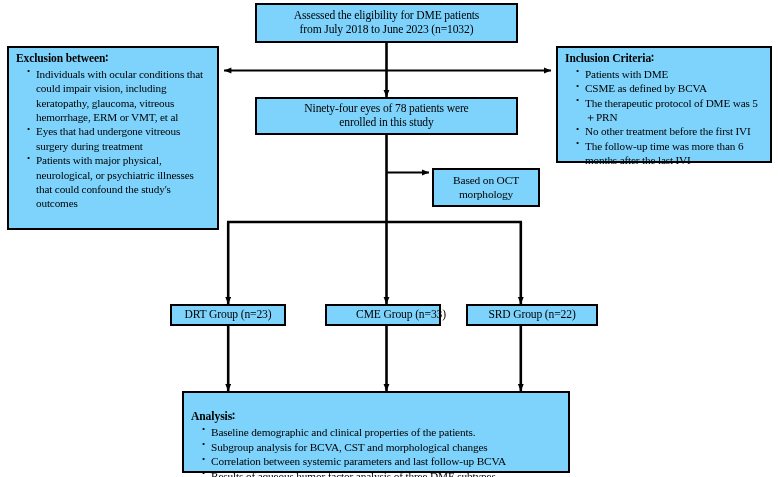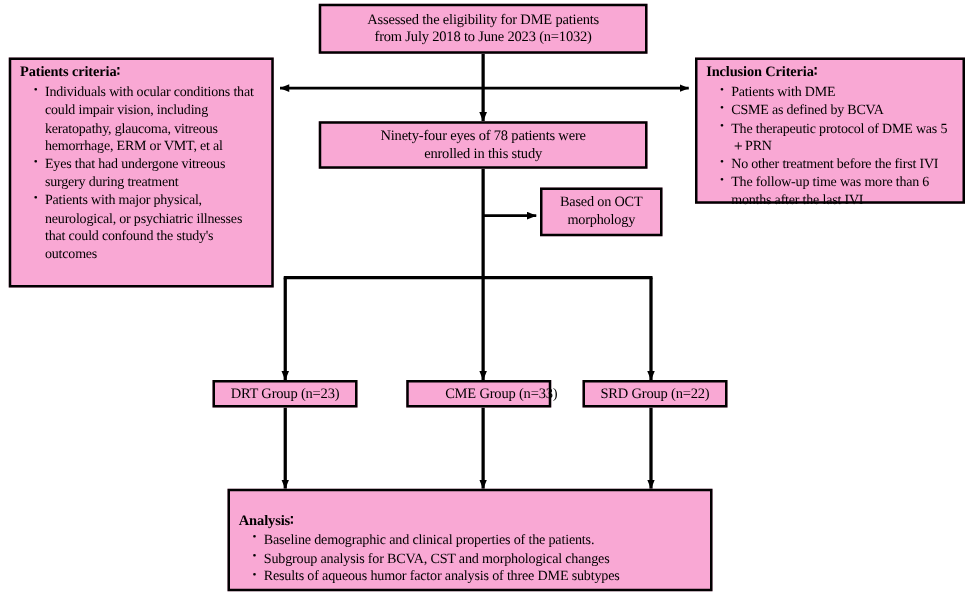--- a/index.html
+++ b/index.html
@@ -16,21 +16,21 @@
     overflow: hidden;
   }
   #canvas {
     position: absolute;
     left: 0; top: 0;
     width: 778px; height: 477px;
   }
   .box {
     position: absolute;
     border: 2px solid #000;
-    background: #f9a8d4;
+    background: #7dd3fc;
     z-index: 5;
   }
   .box-center {
     display: flex;
     align-items: center;
     justify-content: center;
     text-align: center;
     line-height: 1.18;
   }
   .box-list {
@@ -80,34 +80,34 @@
   }
   #box-inclusion ul.crit > li { font-size: 11.2px; line-height: 1.285; }
   
   #box-enrolled {
     left: 255px; top: 97px; width: 263px; height: 38px;
     font-size: 11.6px;
     letter-spacing: -0.15px;
   }
   
   #box-oct {
-    left: 432px; top: 150px; width: 98px; height: 39px;
+    left: 432px; top: 168px; width: 108px; height: 39px;
     font-size: 11.4px;
     letter-spacing: -0.15px;
   }
   
   .grp {
     height: 22px;
     font-size: 11.6px;
     letter-spacing: -0.15px;
     white-space: nowrap;
   }
   #box-drt { left: 170px; top: 304px; width: 116px; }
   #box-cme { left: 325px; top: 304px; width: 116px; padding-left: 36px; }
-  #box-srd { left: 466px; top: 304px; width: 116px; text-align: center; }
+  #box-srd { left: 466px; top: 304px; width: 132px; text-align: center; }
   
   #box-analysis {
     left: 182px; top: 391px; width: 388px; height: 82px;
     padding: 17px 5px 3px 7px;
   }
   #box-analysis .ttl { font-size: 11.6px; margin-bottom: 1px; }
   #box-analysis ul.crit > li { font-size: 11.3px; line-height: 1.3; }
 </style>
 </head>
 <body>
@@ -152,21 +152,21 @@
 </svg>
 
 <div class="box box-center" id="box-assessed">
   <div>
     <span>Assessed the eligibility for DME patients</span><br>
     <span>from July 2018 to June 2023 (n=1032)</span>
   </div>
 </div>
 
 <div class="box box-list" id="box-exclusion">
-  <div class="ttl">Patients criteria∶</div>
+  <div class="ttl">Exclusion between∶</div>
   <ul class="crit">
     <li>Individuals with ocular conditions that could impair vision, including keratopathy, glaucoma, vitreous hemorrhage, ERM or VMT, et al</li>
     <li>Eyes that had undergone vitreous surgery during treatment</li>
     <li>Patients with major physical, neurological, or psychiatric illnesses that could confound the study's outcomes</li>
   </ul>
 </div>
 
 <div class="box box-list" id="box-inclusion">
   <div class="ttl">Inclusion Criteria∶</div>
   <ul class="crit">
@@ -196,15 +196,16 @@
 
 <div class="box box-center grp" id="box-cme">CME Group (n=33)</div>
 
 <div class="box box-center grp" id="box-srd">SRD Group (n=22)</div>
 
 <div class="box box-list" id="box-analysis">
   <div class="ttl">Analysis∶</div>
   <ul class="crit">
     <li>Baseline demographic and clinical properties of the patients.</li>
     <li>Subgroup analysis for BCVA, CST and morphological changes</li>
+    <li>Correlation between systemic parameters and last follow-up BCVA</li>
     <li>Results of aqueous humor factor analysis of three DME subtypes</li>
   </ul>
 </div>
 
 </body></html>

